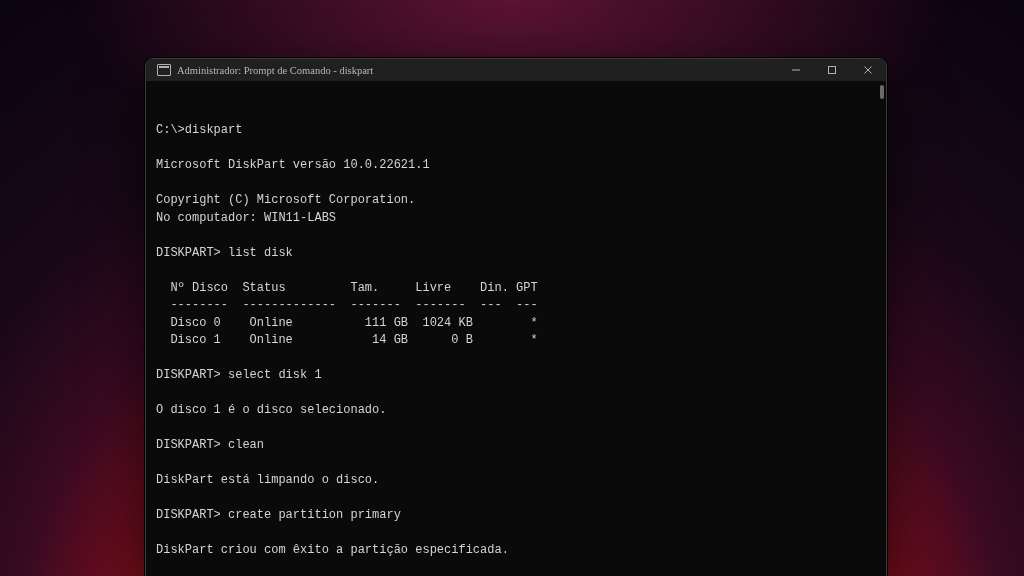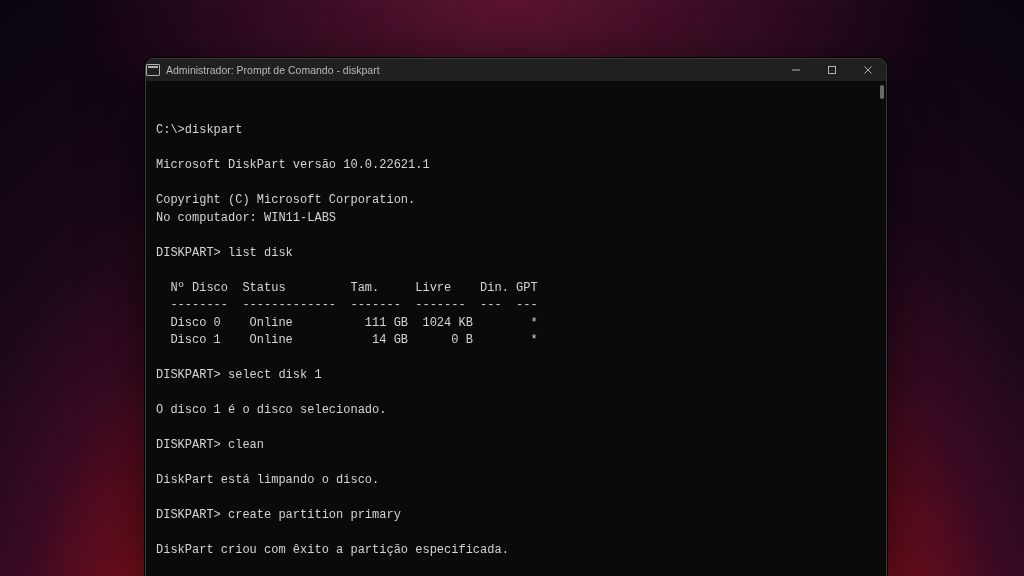--- a/index.html
+++ b/index.html
@@ -37,22 +37,23 @@
     box-shadow: 0 20px 60px rgba(0,0,0,0.7), 0 0 0 1px rgba(0,0,0,0.9);
     display: flex;
     flex-direction: column;
     overflow: hidden;
   }
   .titlebar {
     height: 22px;
     background: #202020;
     display: flex;
     align-items: center;
-    padding: 0 0 0 0;
+    padding: 0 0 0 11px;
     flex: 0 0 auto;
+    font-family: Liberation Serif, serif;
   }
   .tb-icon {
     width: 14px; height: 12px;
     border: 1px solid #b0b0b0;
     border-radius: 1px;
     margin-right: 6px;
     position: relative;
     box-sizing: border-box;
   }
   .tb-icon::after {

